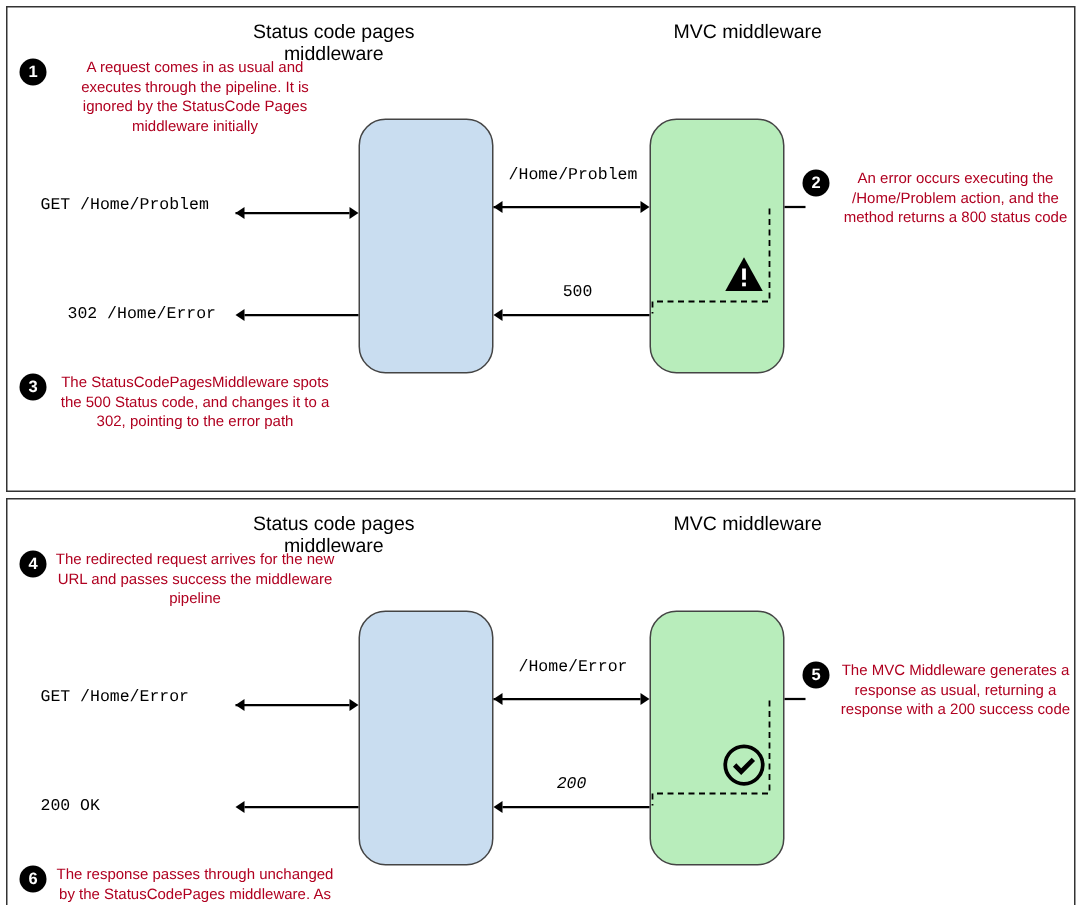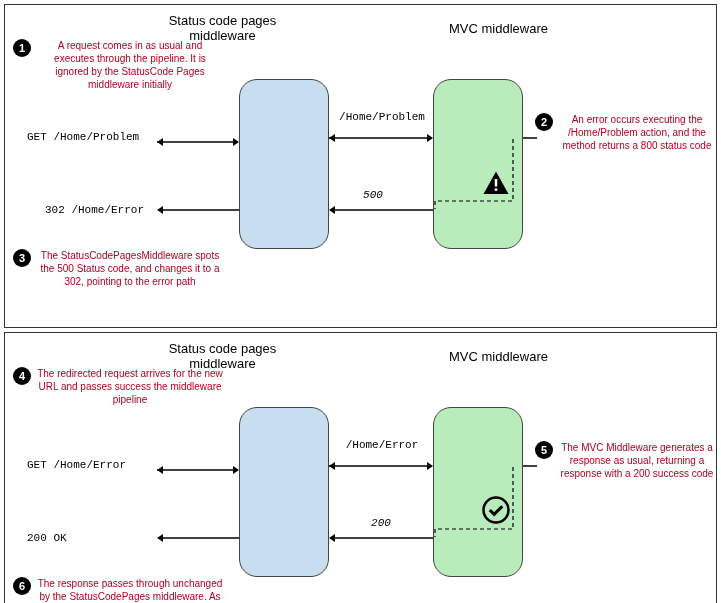--- a/index.html
+++ b/index.html
@@ -1,19 +1,19 @@
 <!DOCTYPE html>
 <html><head>
 <meta charset="utf-8">
 <style>
   * { box-sizing: border-box; margin: 0; padding: 0; }
   body { font-family: Arial, sans-serif; font-size: 11px; background: #fff; width: 721px; }
   .panel { border: 1px solid #333; margin: 4px; padding: 8px 4px; position: relative; }
   .panel-inner { position: relative; height: 270px; }
-  .header-row { display: flex; justify-content: center; gap: 116px; margin-bottom: 6px; font-size: 13px; align-items: center; }
+  .header-row { display: flex; justify-content: center; gap: 116px; margin-bottom: 6px; font-size: 13px; }
   .header-box { width: 160px; text-align: center; }
   .middleware-box {
     position: absolute;
     width: 90px;
     height: 170px;
     border: 1.5px solid #444;
     border-radius: 18px;
     top: 30px;
   }
   .status-box { left: 230px; background: #c9ddf0; }
@@ -100,21 +100,21 @@
 
     <div class="annot annot-right" style="left:526px; top:64px; width:180px;">
       <span class="num-circle">2</span>
       <span class="annot-text">An error occurs executing the /Home/Problem action, and the method returns a 800 status code</span>
     </div>
 
     <svg class="arrow" style="left:424px; top:84px; width:82px; height:76px;">
       <polyline points="80,6 80,68 2,68 2,76" fill="none" stroke="#000" stroke-width="1.2" stroke-dasharray="4 3"></polyline>
     </svg>
 
-    <span class="flow-label" style="left:344px; top:140px; width:40px;font-style:italic;">500</span>
+    <span class="flow-label" style="left:356px; top:140px; width:40px;">500</span>
     <svg class="arrow" style="left:320px; top:156px; width:104px; height:10px;">
       <line x1="6" y1="5" x2="104" y2="5" stroke="#000" stroke-width="1.5"></line>
       <polygon points="6,1 0,5 6,9" fill="#000"></polygon>
     </svg>
 
     <span class="req-label" style="left:36px; top:155px;">302 /Home/Error</span>
     <svg class="arrow" style="left:148px; top:156px; width:82px; height:10px;">
       <line x1="6" y1="5" x2="82" y2="5" stroke="#000" stroke-width="1.5"></line>
       <polygon points="6,1 0,5 6,9" fill="#000"></polygon>
     </svg>

